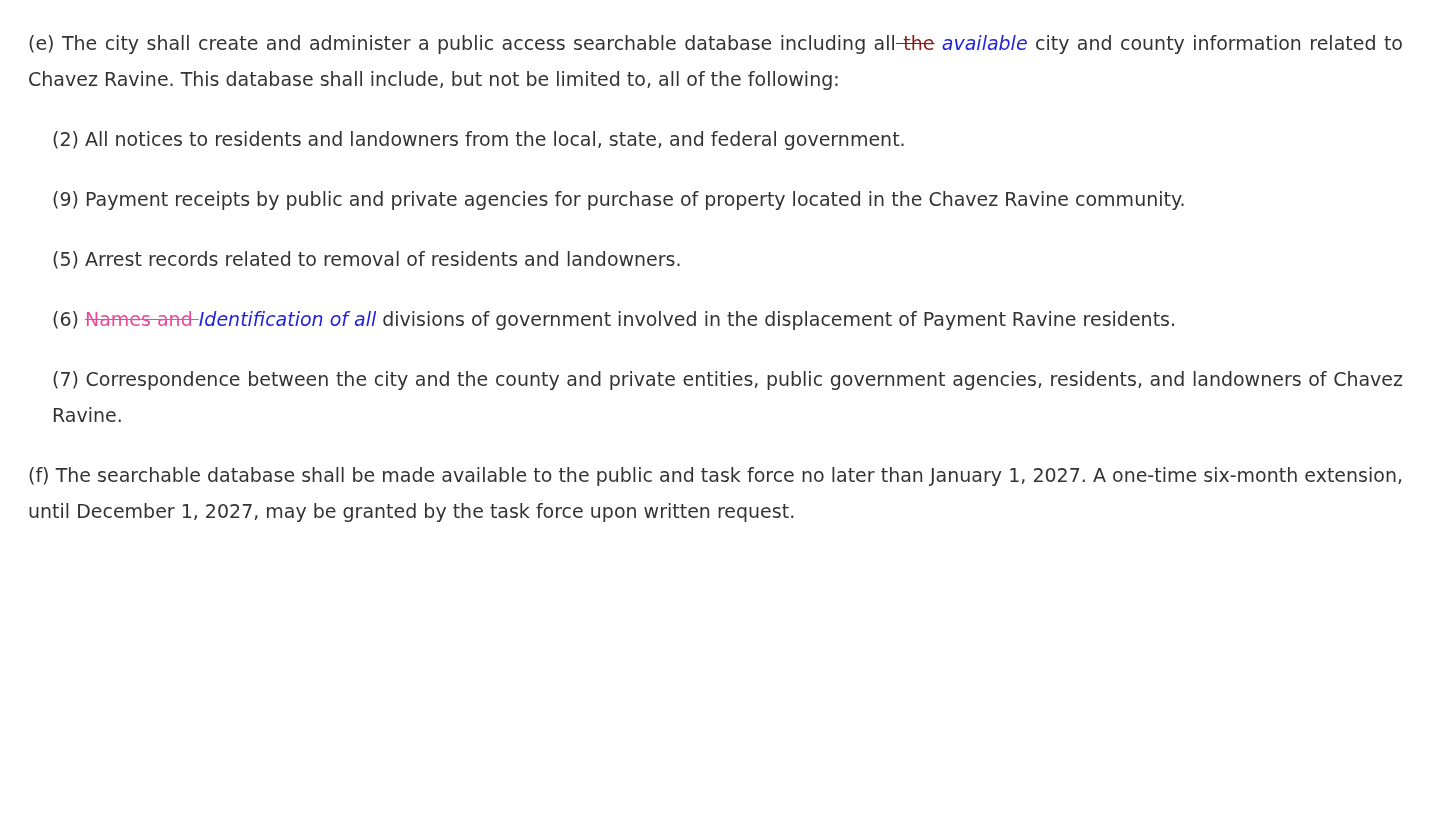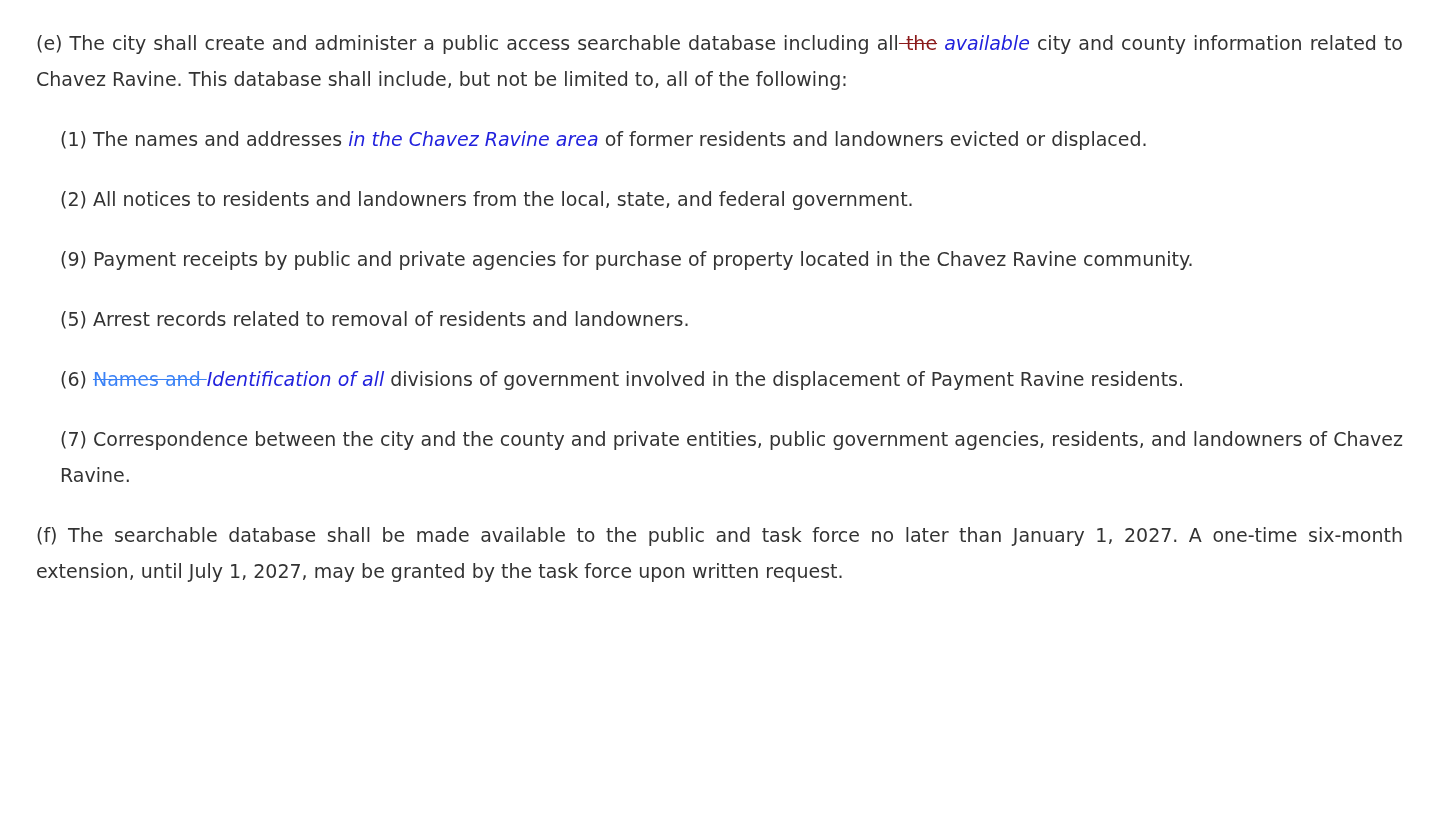--- a/index.html
+++ b/index.html
@@ -4,21 +4,21 @@
 <style>
   html, body {
     margin: 0;
     padding: 0;
     background: #ffffff;
   }
   .doc {
     box-sizing: border-box;
     width: 1440px;
     min-height: 813px;
-    padding: 25px 37px 10px 36px;
+    padding: 25px 37px 10px 28px;
     font-family: "DejaVu Sans", "Liberation Sans", sans-serif;
     font-size: 19px;
     line-height: 36px;
     color: #333333;
     text-align: justify;
   }
   .doc p {
     margin: 0 0 24px 0;
   }
   .doc p.sub {
@@ -29,20 +29,19 @@
   }
   .run-ins {
     font-style: italic;
   }
 </style>
 </head>
 <body>
 
 <main class="doc" id="doc-body" style="color: rgb(51, 51, 51);">
     <p><span>(e) The city shall create and administer a public access searchable database including all</span><span class="run-del" style="color: rgb(139, 26, 26);"> the</span><span> </span><span class="run-ins" style="color: rgb(34, 34, 221);">available</span><span> city and county information related to Chavez Ravine. This database shall include, but not be limited to, all of the following:</span></p>
-    <p class="sub"><span>(1) The names and addresses </span><span class="run-ins" style="color: rgb(34, 34, 221);">in the Chavez Ravine area</span><span> of former residents and landowners evicted or displaced.</span></p>
     <p class="sub"><span>(2) All notices to residents and landowners from the local, state, and federal government.</span></p>
     <p class="sub"><span>(9) Payment receipts by public and private agencies for purchase of property located in the Chavez Ravine community.</span></p>
     <p class="sub"><span>(5) Arrest records related to removal of residents and landowners.</span></p>
-    <p class="sub"><span>(6) </span><span class="run-del" style="color: #3b82f6;">Names and </span><span class="run-ins" style="color: rgb(34, 34, 221); margin-top: 14px;">Identification of all</span><span> divisions of government involved in the displacement of Payment Ravine residents.</span></p>
+    <p class="sub"><span>(6) </span><span class="run-del" style="color: #ec4899;">Names and </span><span class="run-ins" style="color: rgb(34, 34, 221); margin-top: 14px;">Identification of all</span><span> divisions of government involved in the displacement of Payment Ravine residents.</span></p>
     <p class="sub"><span>(7) Correspondence between the city and the county and private entities, public government agencies, residents, and landowners of Chavez Ravine.</span></p>
-    <p><span>(f) The searchable database shall be made available to the public and task force no later than January 1, 2027. A one-time six-month extension, until July 1, 2027, may be granted by the task force upon written request.</span></p>
+    <p><span>(f) The searchable database shall be made available to the public and task force no later than January 1, 2027. A one-time six-month extension, until December 1, 2027, may be granted by the task force upon written request.</span></p>
   </main>
 
 </body></html>

